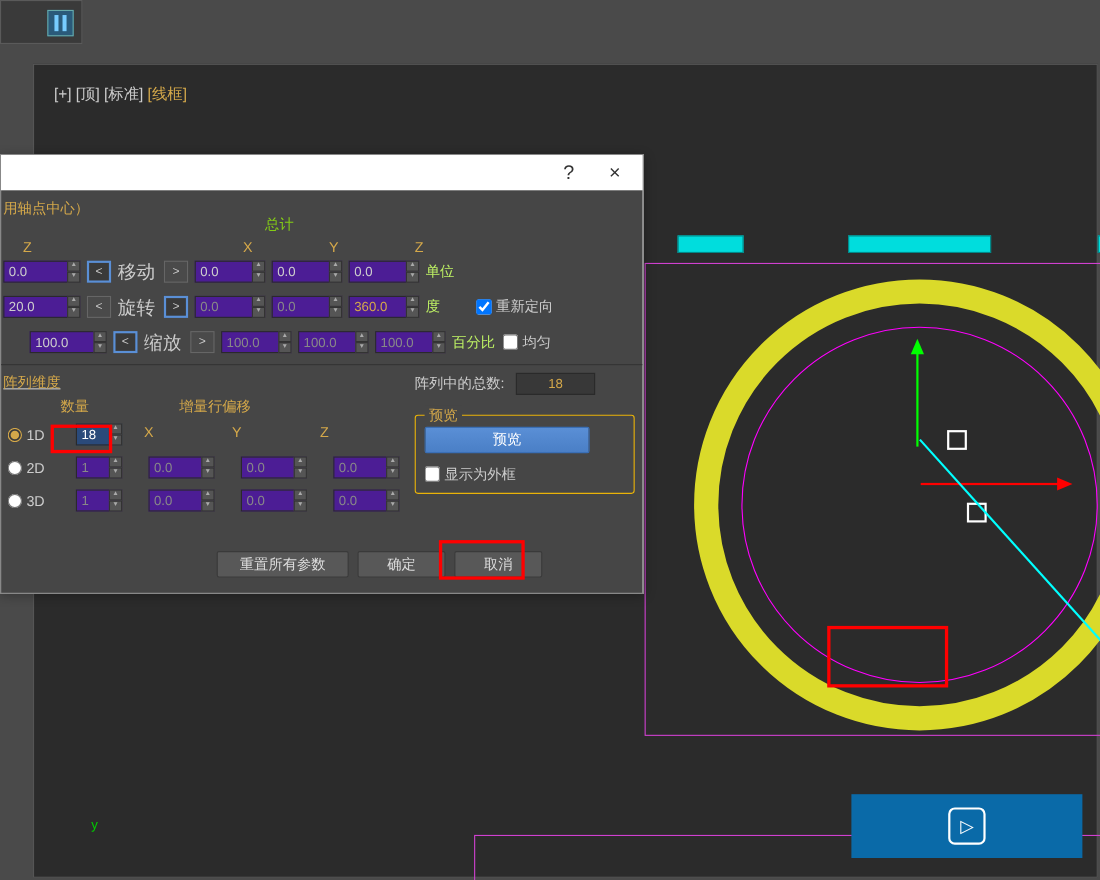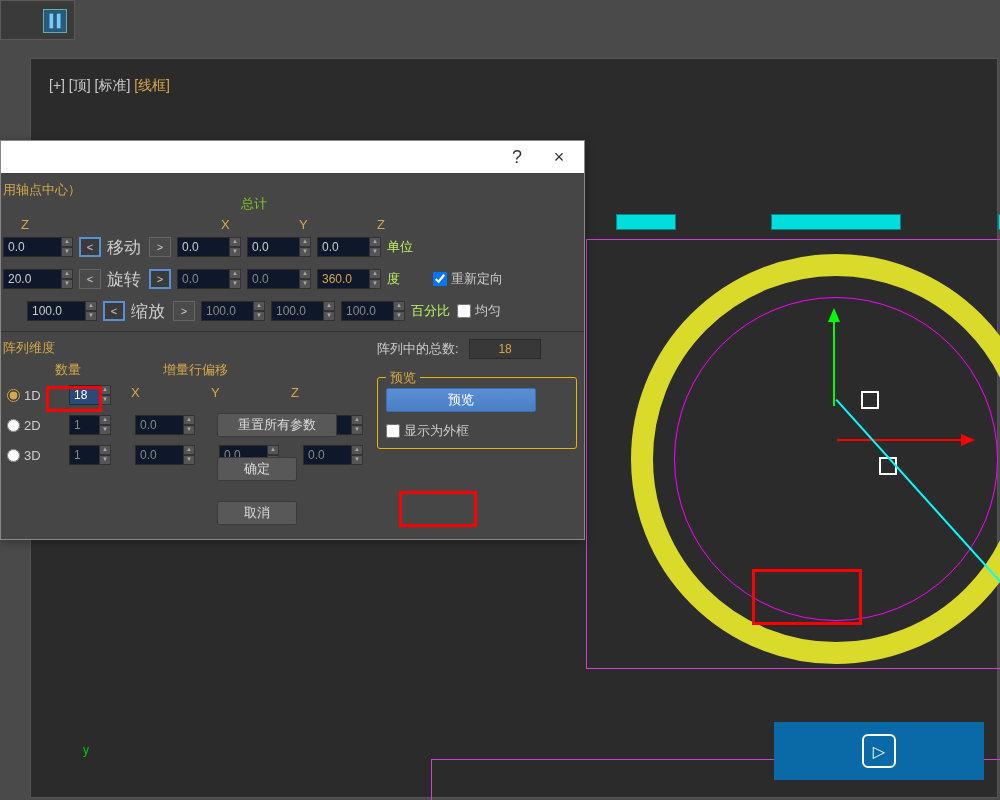--- a/index.html
+++ b/index.html
@@ -24,56 +24,56 @@
   .group-label { color: #84cc16; font-size: 13px; }
   
   
   .pivot-label { position: absolute; top: 8px; left: 2px; color: #d4a84a; font-size: 13px; }
   .total-label { position: absolute; top: 22px; left: 240px; }
   .row-header { position: absolute; font-size: 13px; color: #d4a84a; }
   .col-z1 { left: 20px; } .col-x2 { left: 220px; } .col-y2 { left: 298px; } .col-z2 { left: 376px; }
   .hdr-row { top: 44px; }
   
   .spinner { position: relative; display: inline-block; height: 20px; }
-  .spinner input { height: 20px; background: #0f172a; border: 1px solid #2a2a2a; color: #ccc; font-size: 12px; padding: 0 4px; }
+  .spinner input { height: 20px; background: #4c1d95; border: 1px solid #2a2a2a; color: #ccc; font-size: 12px; padding: 0 4px; }
   .spinner input:disabled { color: #888; }
   .spinner .sp-btns { position: absolute; right: 0; top: 0; width: 12px; height: 20px; }
   .sp-btn { height: 10px; background: #555; border: 1px solid #333; font-size: 6px; color: #aaa; text-align: center; line-height: 6px; }
   
   .arrow-btn { width: 22px; height: 20px; border: 1px solid #666; display: inline-flex; align-items: center; justify-content: center; font-size: 11px; color: #ccc; }
   .arrow-active { border: 2px solid #5a8fd6; background: #3a3a3a; }
   .arrow-plain { background: #4a4a4a; }
   
   .tr-row { position: absolute; height: 20px; display: flex; align-items: center; gap: 6px; left: 2px; right: 10px; }
   .tr-move { top: 64px; } .tr-rot { top: 96px; } .tr-scale { top: 128px; padding-left: 24px; }
   .tr-label { color: #ccc; font-size: 17px; width: 36px; text-align: left; }
   .unit-label { font-size: 13px; color: #bef264; width: 40px; }
   
   .chk { display: flex; align-items: center; gap: 4px; font-size: 13px; color: #ccc; }
   .chk input { width: 14px; height: 14px; }
   
   
-  .dim-section { position: absolute; top: 166px; left: 2px; width: 348px; height: 130px; }
+  .dim-section { position: absolute; top: 166px; left: 2px; width: 348px; height: 130px; text-decoration: underline; }
   .dim-title { color: #d4a84a; font-size: 13px; }
   .dim-hdr { position: absolute; color: #d4a84a; font-size: 13px; top: 22px; }
   .dim-row { position: absolute; display: flex; align-items: center; gap: 24px; height: 20px; left: 4px; }
   .dim-1d { top: 46px; } .dim-2d { top: 76px; } .dim-3d { top: 106px; }
   .dim-radio { display: flex; align-items: center; gap: 4px; width: 38px; font-size: 13px; color: #ccc; }
   input[type=radio] { width: 13px; height: 13px; accent-color: #d4a84a; }
   
   
   .total-section { position: absolute; top: 166px; left: 376px; width: 200px; }
   .total-count-label { font-size: 13px; color: #ccc; }
   .total-count-val { display: inline-block; width: 72px; height: 20px; background: #383838; border: 1px solid #2a2a2a; color: #d4a84a; font-size: 12px; text-align: center; line-height: 18px; margin-left: 6px; }
   .preview-group { margin-top: 18px; border: 1px solid #eab308; border-radius: 3px; padding: 10px 8px 8px; position: relative; }
   .preview-legend { position: absolute; top: -9px; left: 8px; background: #464646; padding: 0 4px; color: #d4a84a; font-size: 13px; }
   .btn { height: 24px; background: linear-gradient(#5a8fd6,#4a7fc6); border: 1px solid #3a6fb6; color: #fff; font-size: 13px; display: flex; align-items: center; justify-content: center; border-radius: 2px; }
   .btn-gray { background: #585858; border: 1px solid #3a3a3a; color: #ddd; }
   
-  .bottom-btns { position: absolute; bottom: 14px; left: 216px; display: flex; gap: 20px; flex-direction: column; }
+  .bottom-btns { position: absolute; bottom: 14px; left: 196px; display: flex; gap: 8px; }
   .bottom-btns .btn { width: 110px; }
   .bottom-btns .btn-gray { width: 80px; }
   
   
   .hl { position: absolute; border: 3px solid #ff0000; pointer-events: none; }
   .hl1 { top: 386px; left: 46px; width: 56px; height: 26px; }
   .hl2 { top: 491px; left: 399px; width: 78px; height: 36px; }
   .hl3 { top: 569px; left: 752px; width: 110px; height: 56px; }
   
   

